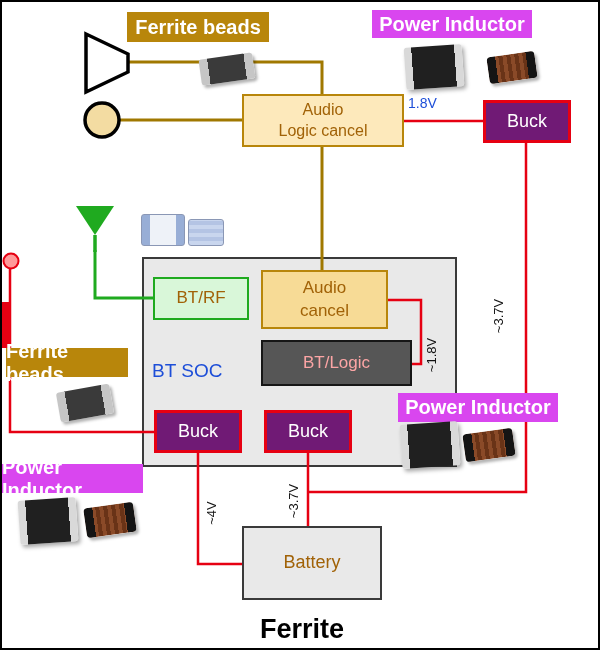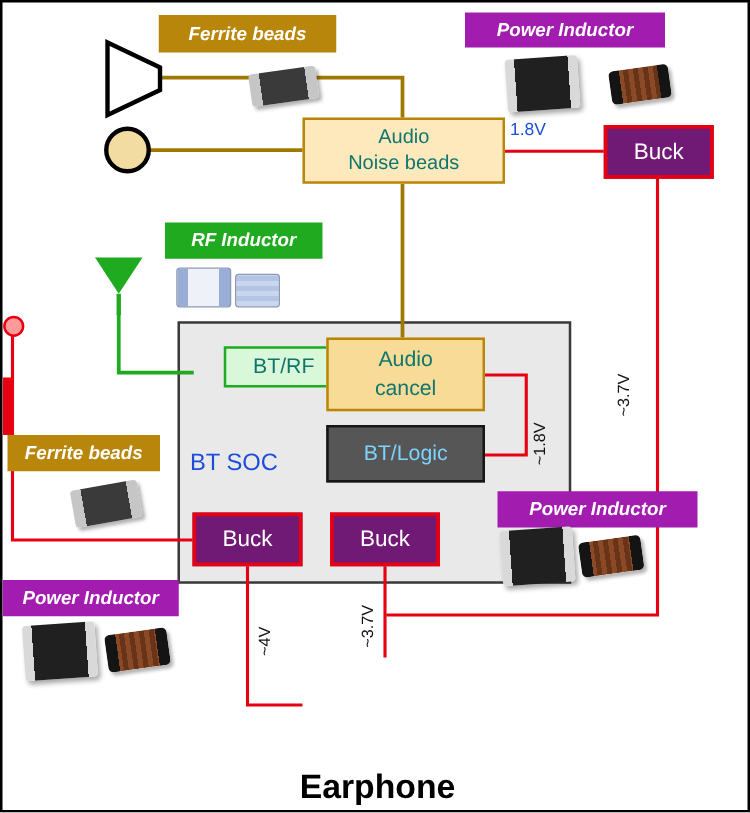--- a/index.html
+++ b/index.html
@@ -1,26 +1,26 @@
 <!DOCTYPE html>
 <html><head>
 <meta charset="utf-8">
 <style>
   html,body{margin:0;padding:0;background:#fff;}
   .stage{position:relative;width:600px;height:650px;background:#ffffff;border:2px solid #000;
          box-sizing:border-box;font-family:"Liberation Sans","DejaVu Sans",sans-serif;overflow:hidden;}
   .wires{position:absolute;left:0;top:0;z-index:2;}
   .soc{position:absolute;z-index:1;background:#e9e9e9;border:2px solid #3a3a3a;box-sizing:border-box;}
   .tag{position:absolute;z-index:4;display:flex;align-items:center;justify-content:center;
-       color:#fff;font-weight:bold;font-size:15px;font-style:italic;}
+       color:#fff;font-weight:bold;font-size:20px;}
   .tag.gold{background:#b8860b;}
-  .tag.red{background:#a21caf;}
+  .tag.red{background:#d946ef;}
   .tag.green{background:#1faa1f;}
   .block{position:absolute;z-index:3;display:flex;flex-direction:column;align-items:center;
-         justify-content:center;font-size:17px;color:#0f766e;text-align:center;line-height:1.3;
+         justify-content:center;font-size:17px;color:#a16207;text-align:center;line-height:1.3;
          box-sizing:border-box;}
   .buck{background:#701a75;border:3px solid #e60012;color:#fff;font-size:18px;font-weight:500;}
   .vtext{position:absolute;z-index:4;font-size:13px;color:#111;text-align:center;
          transform:rotate(-90deg);white-space:nowrap;}
   .plain{position:absolute;z-index:4;color:#1d4ed8;}
   .chip{position:absolute;z-index:5;border-radius:3px;}
   .chip-bead{background:linear-gradient(90deg,#c6c6c6 0 16%,#3a3a3a 16% 84%,#c6c6c6 84% 100%);
              box-shadow:2px 3px 3px rgba(0,0,0,.3);}
   .chip-power{background:linear-gradient(90deg,#d9d9d9 0 13%,#202020 13% 87%,#d9d9d9 87% 100%);
               box-shadow:2px 3px 4px rgba(0,0,0,.35);}
@@ -60,59 +60,59 @@
     <polygon points="84,32 126,52 126,70 84,90" fill="#ffffff" stroke="#000" stroke-width="3.5"></polygon>
     <circle cx="100" cy="118" r="17" fill="#f3dca2" stroke="#000" stroke-width="3.5"></circle>
     <g>
       <polygon points="74,204 112,204 93,233" fill="#1faa1f"></polygon>
       <line x1="93" y1="233" x2="93" y2="250" stroke="#1faa1f" stroke-width="3.5"></line>
     </g>
   </svg>
 
   <div class="tag gold" style="left:125px;top:10px;width:142px;height:30px;">Ferrite beads</div>
   <div class="tag red" style="left:370px;top:8px;width:160px;height:28px;">Power Inductor</div>
-  <div class="tag green" style="left:130px;top:176px;width:126px;height:29px;">RF Inductor</div>
   <div class="tag gold" style="left:4px;top:346px;width:122px;height:29px;">Ferrite beads</div>
   <div class="tag red" style="left:396px;top:391px;width:160px;height:29px;">Power Inductor</div>
   <div class="tag red" style="left:0px;top:462px;width:141px;height:29px;">Power Inductor</div>
 
   <div class="block" style="left:240px;top:92px;width:162px;height:53px;background:#fde9bb;border:2px solid #b8860b;font-size:16px;">
     <span>Audio</span>
-    <span>Noise beads</span>
+    <span>Logic cancel</span>
   </div>
 
   <div class="block buck" style="left:481px;top:98px;width:88px;height:43px;">Buck</div>
 
-  <div class="block" style="left:151px;top:275px;width:96px;height:33px;background:#d9f7d9;border:2px solid #1faa1f;margin-left:26px;">BT/RF</div>
+  <div class="block" style="left:151px;top:275px;width:96px;height:43px;background:#d9f7d9;border:2px solid #1faa1f;">BT/RF</div>
 
   <div class="block" style="left:259px;top:268px;width:127px;height:59px;background:#f7db96;border:2px solid #b8860b;">
     <span>Audio</span>
     <span>cancel</span>
   </div>
 
   <div class="plain" style="left:150px;top:338px;font-size:19px;margin-top:20px;">BT SOC</div>
 
-  <div class="block" style="left:259px;top:338px;width:127px;height:46px;background:#565656;border:2px solid #161616;color:#7dd3fc;">BT/Logic</div>
+  <div class="block" style="left:259px;top:338px;width:151px;height:46px;background:#565656;border:2px solid #161616;color:#fca5a5;">BT/Logic</div>
 
   <div class="block buck" style="left:152px;top:408px;width:88px;height:43px;">Buck</div>
   <div class="block buck" style="left:262px;top:408px;width:88px;height:43px;">Buck</div>
 
+  <div class="block" style="left:240px;top:524px;width:140px;height:74px;background:#e9e9e9;border:2px solid #3a3a3a;font-size:18px;">Battery</div>
 
   <div class="plain" style="left:406px;top:93px;font-size:14px;">1.8V</div>
   <div class="vtext" style="left:400px;top:345px;width:60px;height:16px;">~1.8V</div>
   <div class="vtext" style="left:467px;top:306px;width:60px;height:16px;">~3.7V</div>
   <div class="vtext" style="left:262px;top:491px;width:60px;height:16px;">~3.7V</div>
   <div class="vtext" style="left:180px;top:503px;width:60px;height:16px;">~4V</div>
 
   <div class="chip chip-bead" style="left:198px;top:54px;width:54px;height:26px;transform:rotate(-8deg);"></div>
   <div class="chip chip-power" style="left:403px;top:44px;width:58px;height:42px;transform:rotate(-4deg);"></div>
   <div class="chip chip-wound" style="left:486px;top:52px;width:48px;height:27px;transform:rotate(-8deg);"></div>
   <div class="chip chip-rf-a" style="left:139px;top:212px;width:42px;height:30px;"></div>
   <div class="chip chip-rf-b" style="left:186px;top:217px;width:34px;height:25px;"></div>
   <div class="chip chip-bead" style="left:56px;top:386px;width:54px;height:30px;transform:rotate(-10deg);"></div>
   <div class="chip chip-power" style="left:399px;top:421px;width:58px;height:44px;transform:rotate(-4deg);"></div>
   <div class="chip chip-wound" style="left:462px;top:429px;width:50px;height:28px;transform:rotate(-8deg);"></div>
   <div class="chip chip-power" style="left:17px;top:497px;width:58px;height:44px;transform:rotate(-4deg);"></div>
   <div class="chip chip-wound" style="left:83px;top:503px;width:50px;height:30px;transform:rotate(-8deg);"></div>
 
-  <div class="title" style="left:150px;top:612px;width:300px;">Earphone</div>
+  <div class="title" style="left:150px;top:612px;width:300px;">Ferrite</div>
 
 </div>
 
 </body></html>

